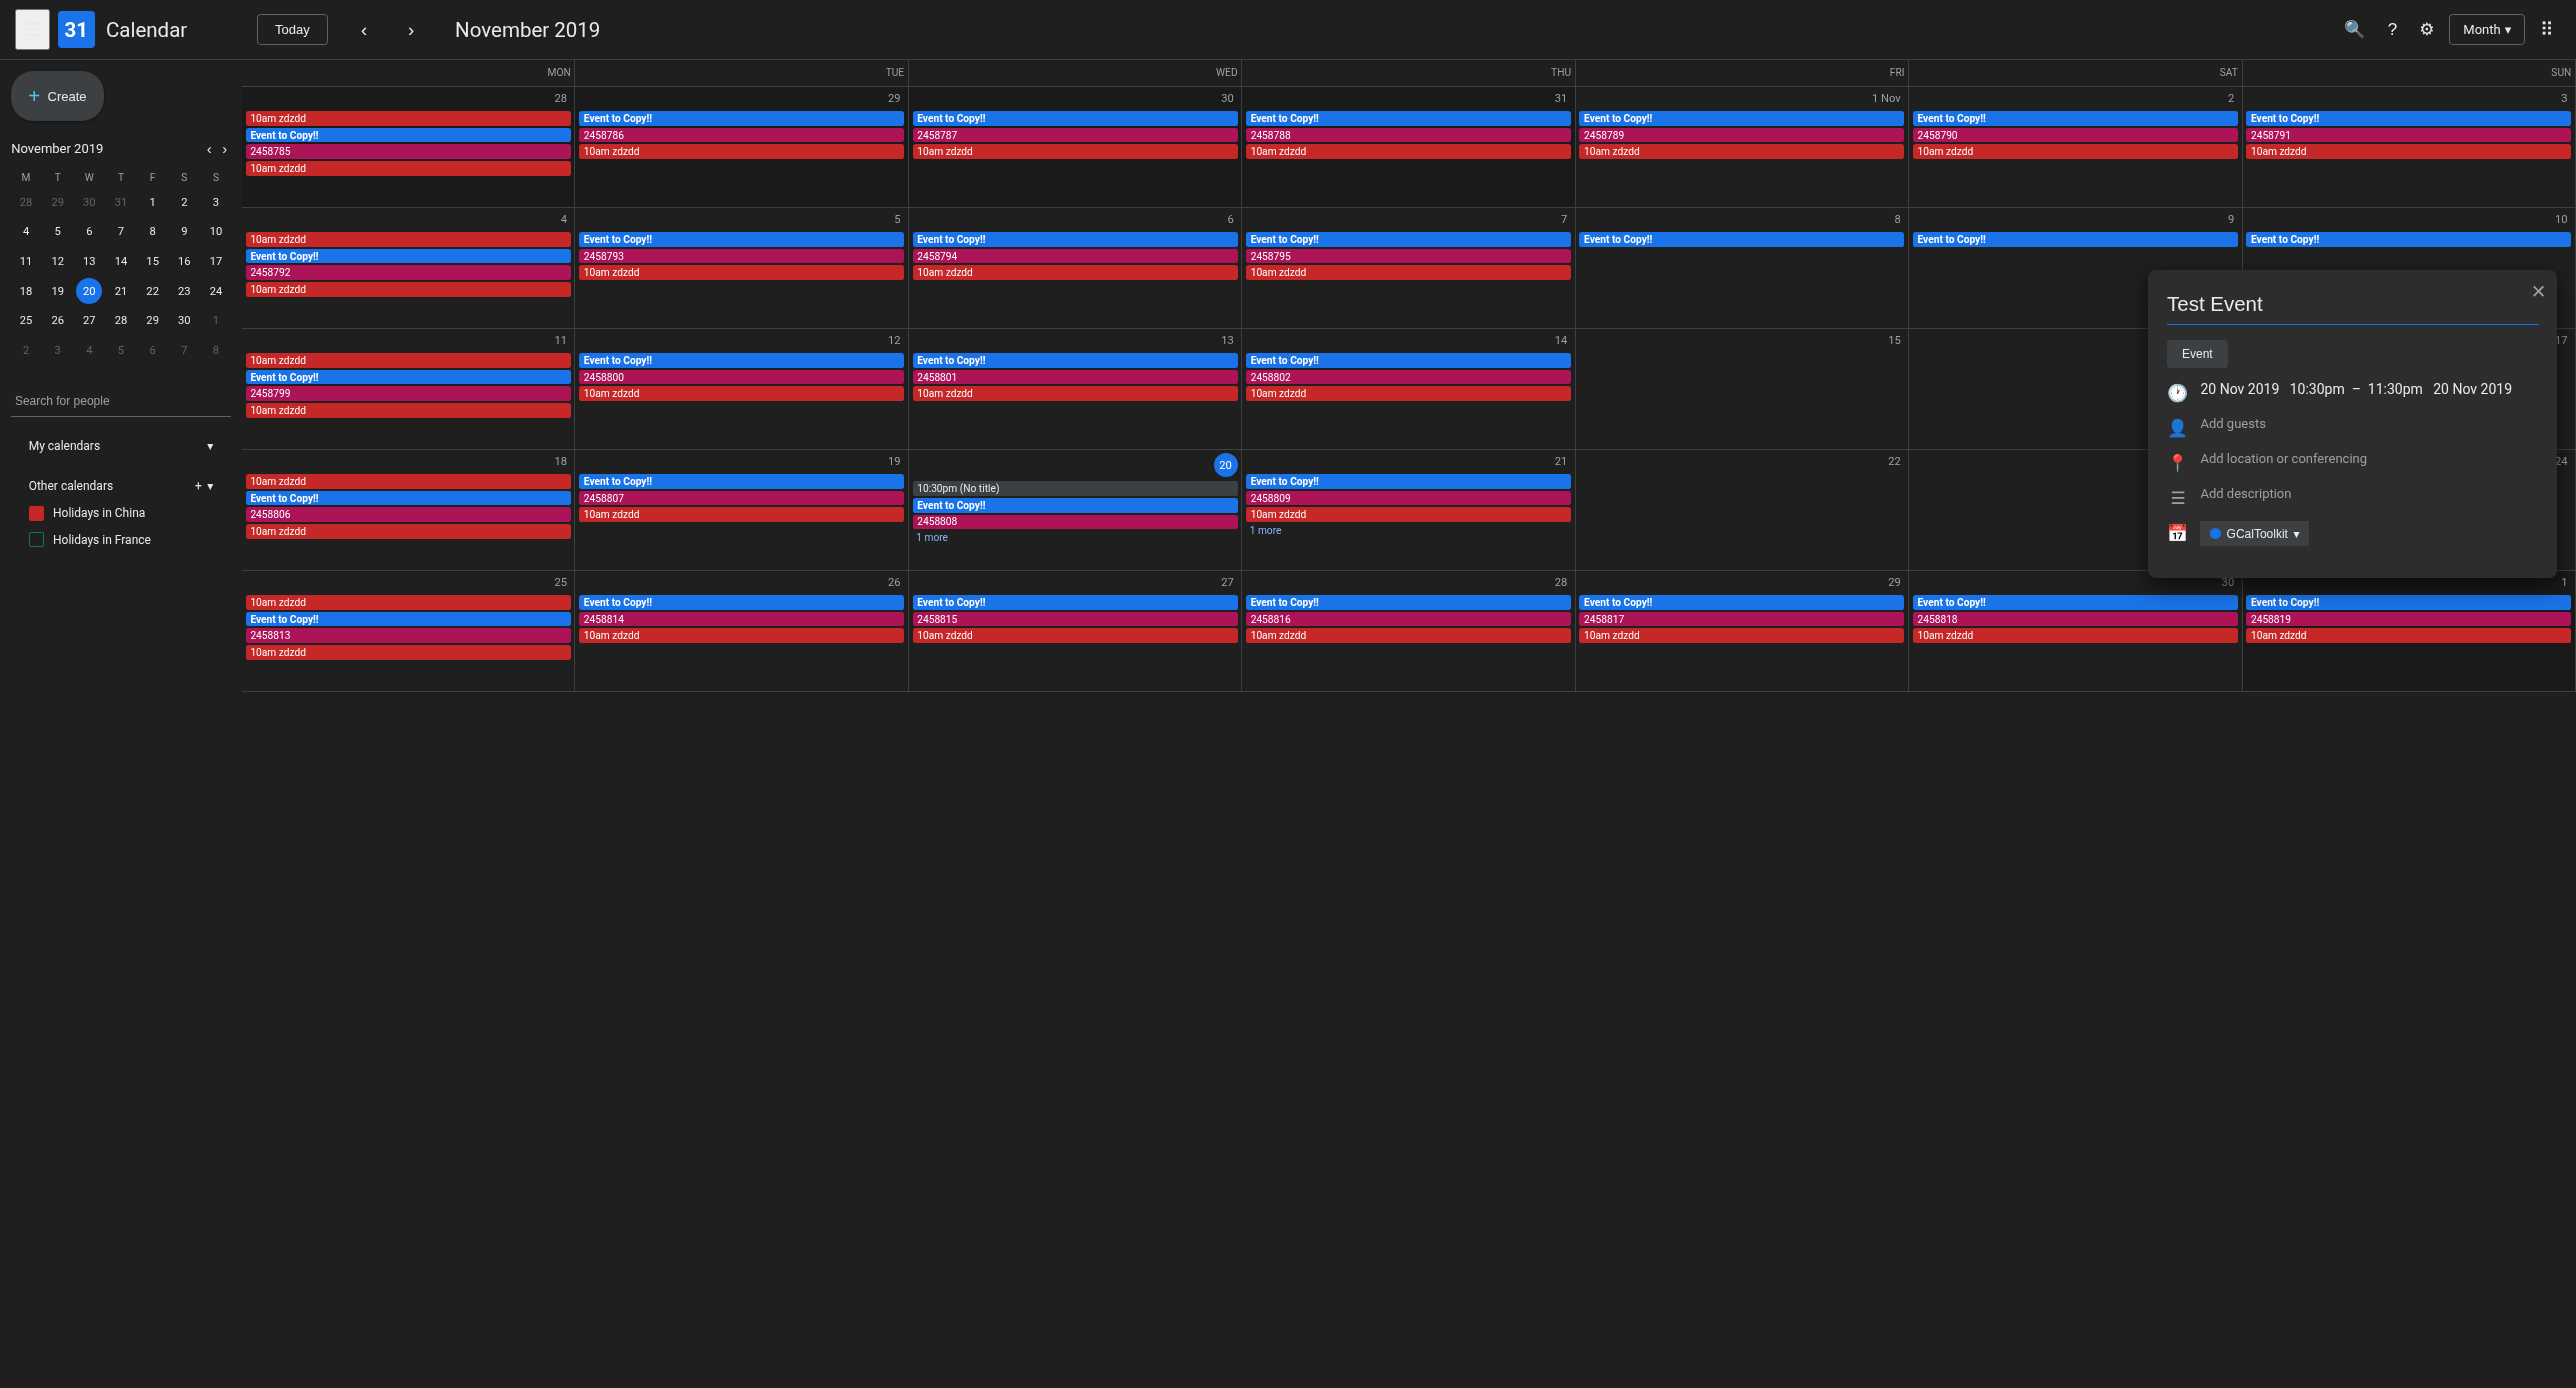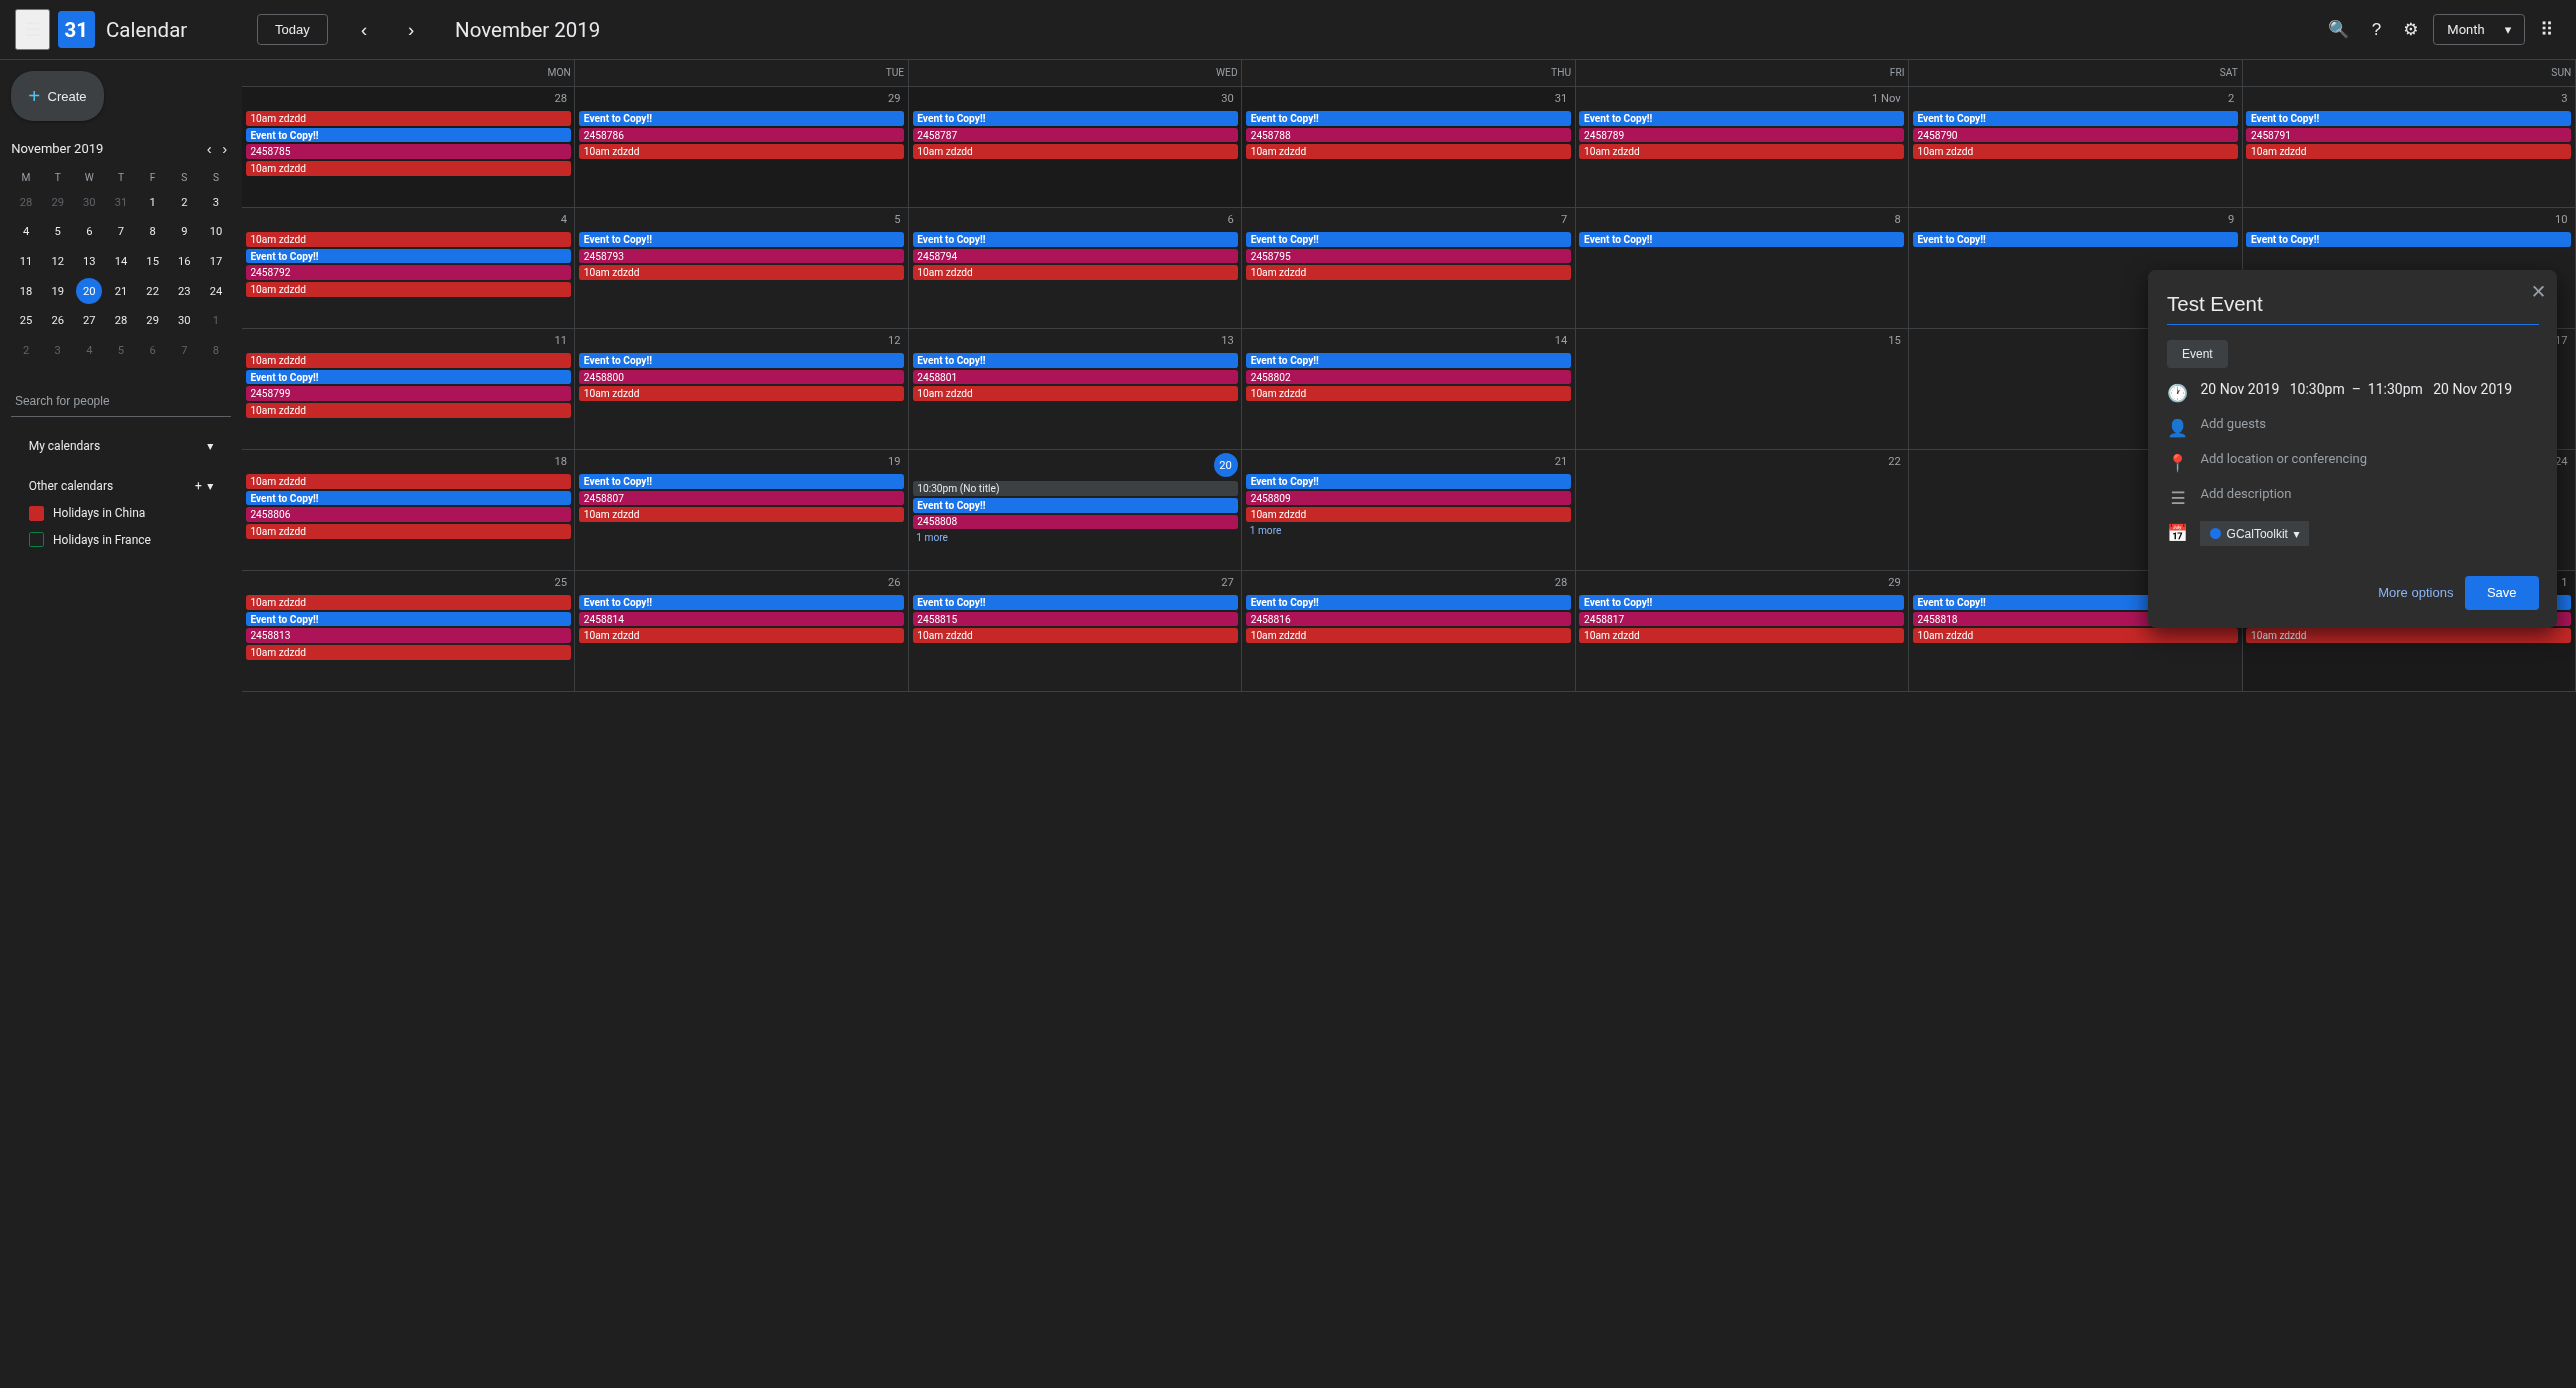--- a/index.html
+++ b/index.html
@@ -10,21 +10,21 @@
     .header-left { display: flex; align-items: center; gap: 7.4px; min-width: 242px; }
     .hamburger-icon { color: #e8eaed; cursor: pointer; font-size: 18.6px; padding: 7.4px; }
     .logo-box { background: #1a73e8; color: white; font-size: 20.5px; font-weight: bold; width: 37px; height: 37px; display: flex; align-items: center; justify-content: center; border-radius: 3.7px; }
     .app-title { font-size: 20.5px; color: #e8eaed; font-weight: 400; margin-left: 3.7px; }
     .header-nav { display: flex; align-items: center; gap: 26px; flex: 1; }
     .today-btn { border: 0.9px solid #5f6368; background: transparent; color: #e8eaed; padding: 7.4px 17px; border-radius: 3.7px; cursor: pointer; font-size: 13px; }
     .nav-arrow { background: transparent; border: none; color: #e8eaed; font-size: 18.6px; cursor: pointer; padding: 7.4px; border-radius: 50%; }
     .month-title { font-size: 20.5px; color: #e8eaed; font-weight: 400; margin-left: 7.4px; }
     .header-right { display: flex; align-items: center; gap: 7.4px; margin-left: auto; }
     .icon-btn { background: transparent; border: none; color: #e8eaed; cursor: pointer; padding: 7.4px; border-radius: 50%; font-size: 17px; }
-    .view-selector { display: flex; align-items: center; gap: 20px; border: 0.9px solid #5f6368; border-radius: 3.7px; padding: 7.4px 13px; cursor: pointer; color: #e8eaed; font-size: 13px; }
+    .view-selector { display: flex; align-items: center; gap: 4px; border: 0.9px solid #5f6368; border-radius: 3.7px; padding: 7.4px 13px; cursor: pointer; color: #e8eaed; font-size: 13px; }
     .grid-icon { font-size: 18.6px; }
 
     
     .sidebar { position: fixed; top: 60px; left: 0; width: 242px; bottom: 0; overflow-y: auto; background: #1f1f1f; padding: 11.2px 0; z-index: 50; }
     .create-btn { display: flex; align-items: center; gap: 7.4px; background: #3c4043; border: none; color: #e8eaed; padding: 13px 17px; border-radius: 22.3px; cursor: pointer; font-size: 13px; margin: 0 11.2px 15px 11.2px; box-shadow: 0 0.9px 2.8px rgba(0,0,0,0.4); }
     .create-plus { color: #4fc3f7; font-size: 20.5px; font-weight: 300; }
 
     
     .mini-cal { padding: 0 11.2px 15px 11.2px; }
     .mini-cal-header { display: flex; align-items: center; justify-content: space-between; margin-bottom: 7.4px; }
@@ -454,18 +454,14 @@
 
   <div class="popup-row">
     <span class="popup-icon">📅</span>
     <button class="cal-selector">
       <div class="cal-dot"></div>
       <span>GCalToolkit</span>
       <span>▾</span>
     </button>
   </div>
 
-  <div class="popup-footer">
-    <button class="more-options-btn">More options</button>
-    <button class="save-btn">Save</button>
-  </div>
 </div>
 
 
 </body></html>

